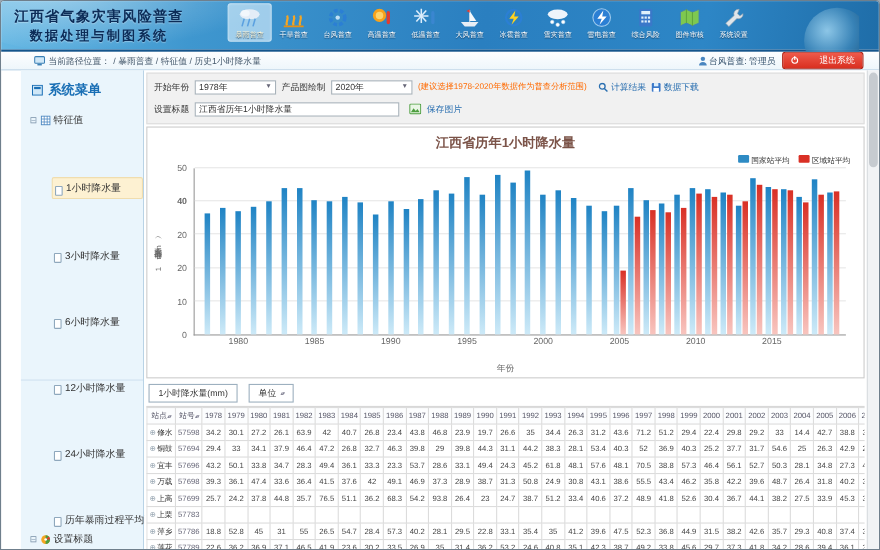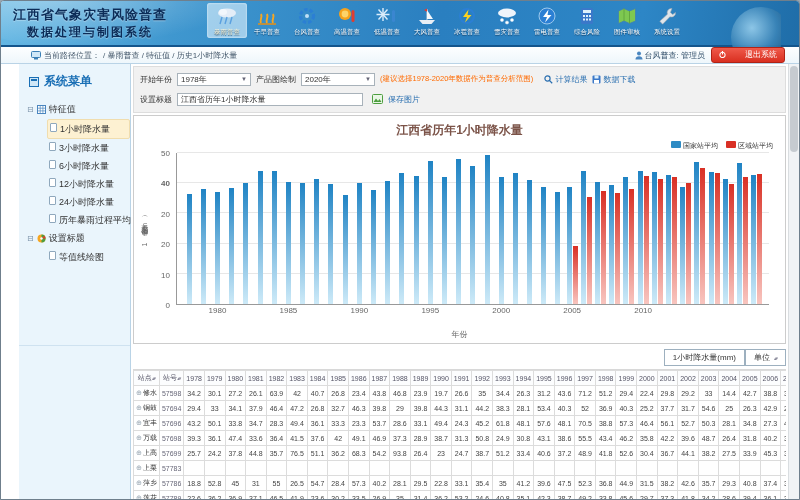--- a/index.html
+++ b/index.html
@@ -35,21 +35,21 @@
   #exit-btn { background:linear-gradient(#ef5a4b,#d92f20); color:#fff; border:1px solid #b02316; border-radius:3px;
     font-size:8px; padding:1px 7px 2px; display:flex; align-items:center; gap:19px; cursor:pointer; }
 
   
   #body { flex:1; display:flex; min-height:0;padding-left:18px; }
   #sidebar { width:112px; flex:0 0 112px; background:#eaf5fc; border-right:1px solid #b9d3e6; font-size:9px; }
   #sidebar-title { display:flex; align-items:center; gap:5px; padding:9px 0 8px 10px; color:#1a6fb5; font-weight:bold; font-size:12px; }
   #tree { padding:2px 0 8px 8px; height:248px; border-bottom:1px solid #cfe2f0; }
   .tree-group { display:flex; align-items:center; gap:3px; padding:3px 0; color:#333; cursor:pointer; }
   .tree-group .exp { font-size:8px; color:#7a92a8; }
-  .tree-item { display:flex; align-items:flex-start; gap:3px; margin-left:20px; padding:2.5px 2px; color:#333; cursor:pointer; white-space:nowrap; }
+  .tree-item { display:flex; align-items:flex-end; gap:3px; margin-left:20px; padding:2.5px 2px; color:#333; cursor:pointer; white-space:nowrap;margin-top:42px; }
   .tree-item.selected { background:#fdf1d2; border:1px solid #f0ddae; border-radius:2px; }
   .doc-ic { width:7px; height:9px; background:#fff; border:1px solid #8fa8bd; border-radius:1px; flex:0 0 7px; }
 
   #main { flex:1; position:relative; background:#fff; padding-right:11px; min-width:0; }
   #vscroll { position:absolute; right:0; top:0; bottom:0; width:11px; background:#f1f3f5; border-left:1px solid #d9dde0; }
   #vscroll .thumb { position:absolute; top:2px; left:1px; width:8px; height:86px; background:#c6cbd0; border-radius:4px; }
 
   
   #filter { background:#f1f1f1; border:1px solid #ddd; margin:2px 2px 2px 2px; padding:3px 6px 4px; }
   .frow { display:flex; align-items:center; gap:5px; height:18px; font-size:8px; color:#333; }
@@ -73,21 +73,21 @@
   .bar.blue { background:linear-gradient(#1f83c4,#cdeaf8); }
   .bar.red  { background:linear-gradient(#d93025,#f8c5bf); }
   .xtick { position:absolute; top:100%; left:50%; transform:translateX(-50%); margin-top:2px; font-size:8px; color:#666; }
   #yaxis { position:absolute; left:22px; top:37px; bottom:38px; width:18px; }
   .ytick { position:absolute; right:4px; transform:translateY(50%); font-size:8px; color:#666; }
   #ylabel { position:absolute; left:6px; top:105px; font-size:7px; color:#666; writing-mode:vertical-rl; transform:rotate(180deg); letter-spacing:1px; }
   #xlabel { position:absolute; bottom:3px; left:50%; transform:translateX(-50%); font-size:8px; color:#666; }
 
   
   #table-panel { margin:3px 2px 0; }
-  #table-filter { display:flex; align-items:center; padding:2px 0 3px 2px;justify-content:flex-end; }
+  #table-filter { display:flex; align-items:center; gap:10px; padding:2px 0 3px 2px; }
   .tf-box { border:1px solid #9db0bf; background:#fff; font-size:8px; color:#333; padding:2px 8px; display:flex; align-items:center; gap:4px; }
   .sortarr { font-size:5px; color:#889; letter-spacing:-1px; }
   #tbl-wrap { overflow:hidden; height:150px; border-top:1px solid #d8d8d8; }
   table { border-collapse:collapse; table-layout:fixed; font-size:7px; color:#444; }
   th,td { border:1px solid #dcdcdc; height:15px; padding:0 2px; text-align:center; white-space:nowrap; overflow:hidden; }
   th { font-weight:normal; color:#556; background:#fcfdfe; }
   td.station { text-align:left; color:#333; }
   td.station .plus { color:#98a6b2; font-size:7px; margin-right:1px; }
   td.stid { color:#667; }
 
@@ -521,20 +521,25 @@
               <div class="bar blue" style="height: 85.2%;"></div>
               <div class="bar red" style="height: 84%;"></div>
             </div>
             <div class="bargroup">
               <div class="bar blue" style="height: 77.2%;"></div>
               <div class="bar red" style="height: 80%;"></div>
             </div>
             <div class="bargroup">
               <div class="bar blue" style="height: 94%;"></div>
               <div class="bar red" style="height: 90.4%;"></div>
+            </div>
+            <div class="bargroup">
+              <div class="bar blue" style="height: 89%;"></div>
+              <div class="bar red" style="height: 87.6%;"></div>
+              <span class="xtick">2015</span>
             </div>
             <div class="bargroup">
               <div class="bar blue" style="height: 87.2%;"></div>
               <div class="bar red" style="height: 87%;"></div>
             </div>
             <div class="bargroup">
               <div class="bar blue" style="height: 82.8%;"></div>
               <div class="bar red" style="height: 79.6%;"></div>
             </div>
             <div class="bargroup">

